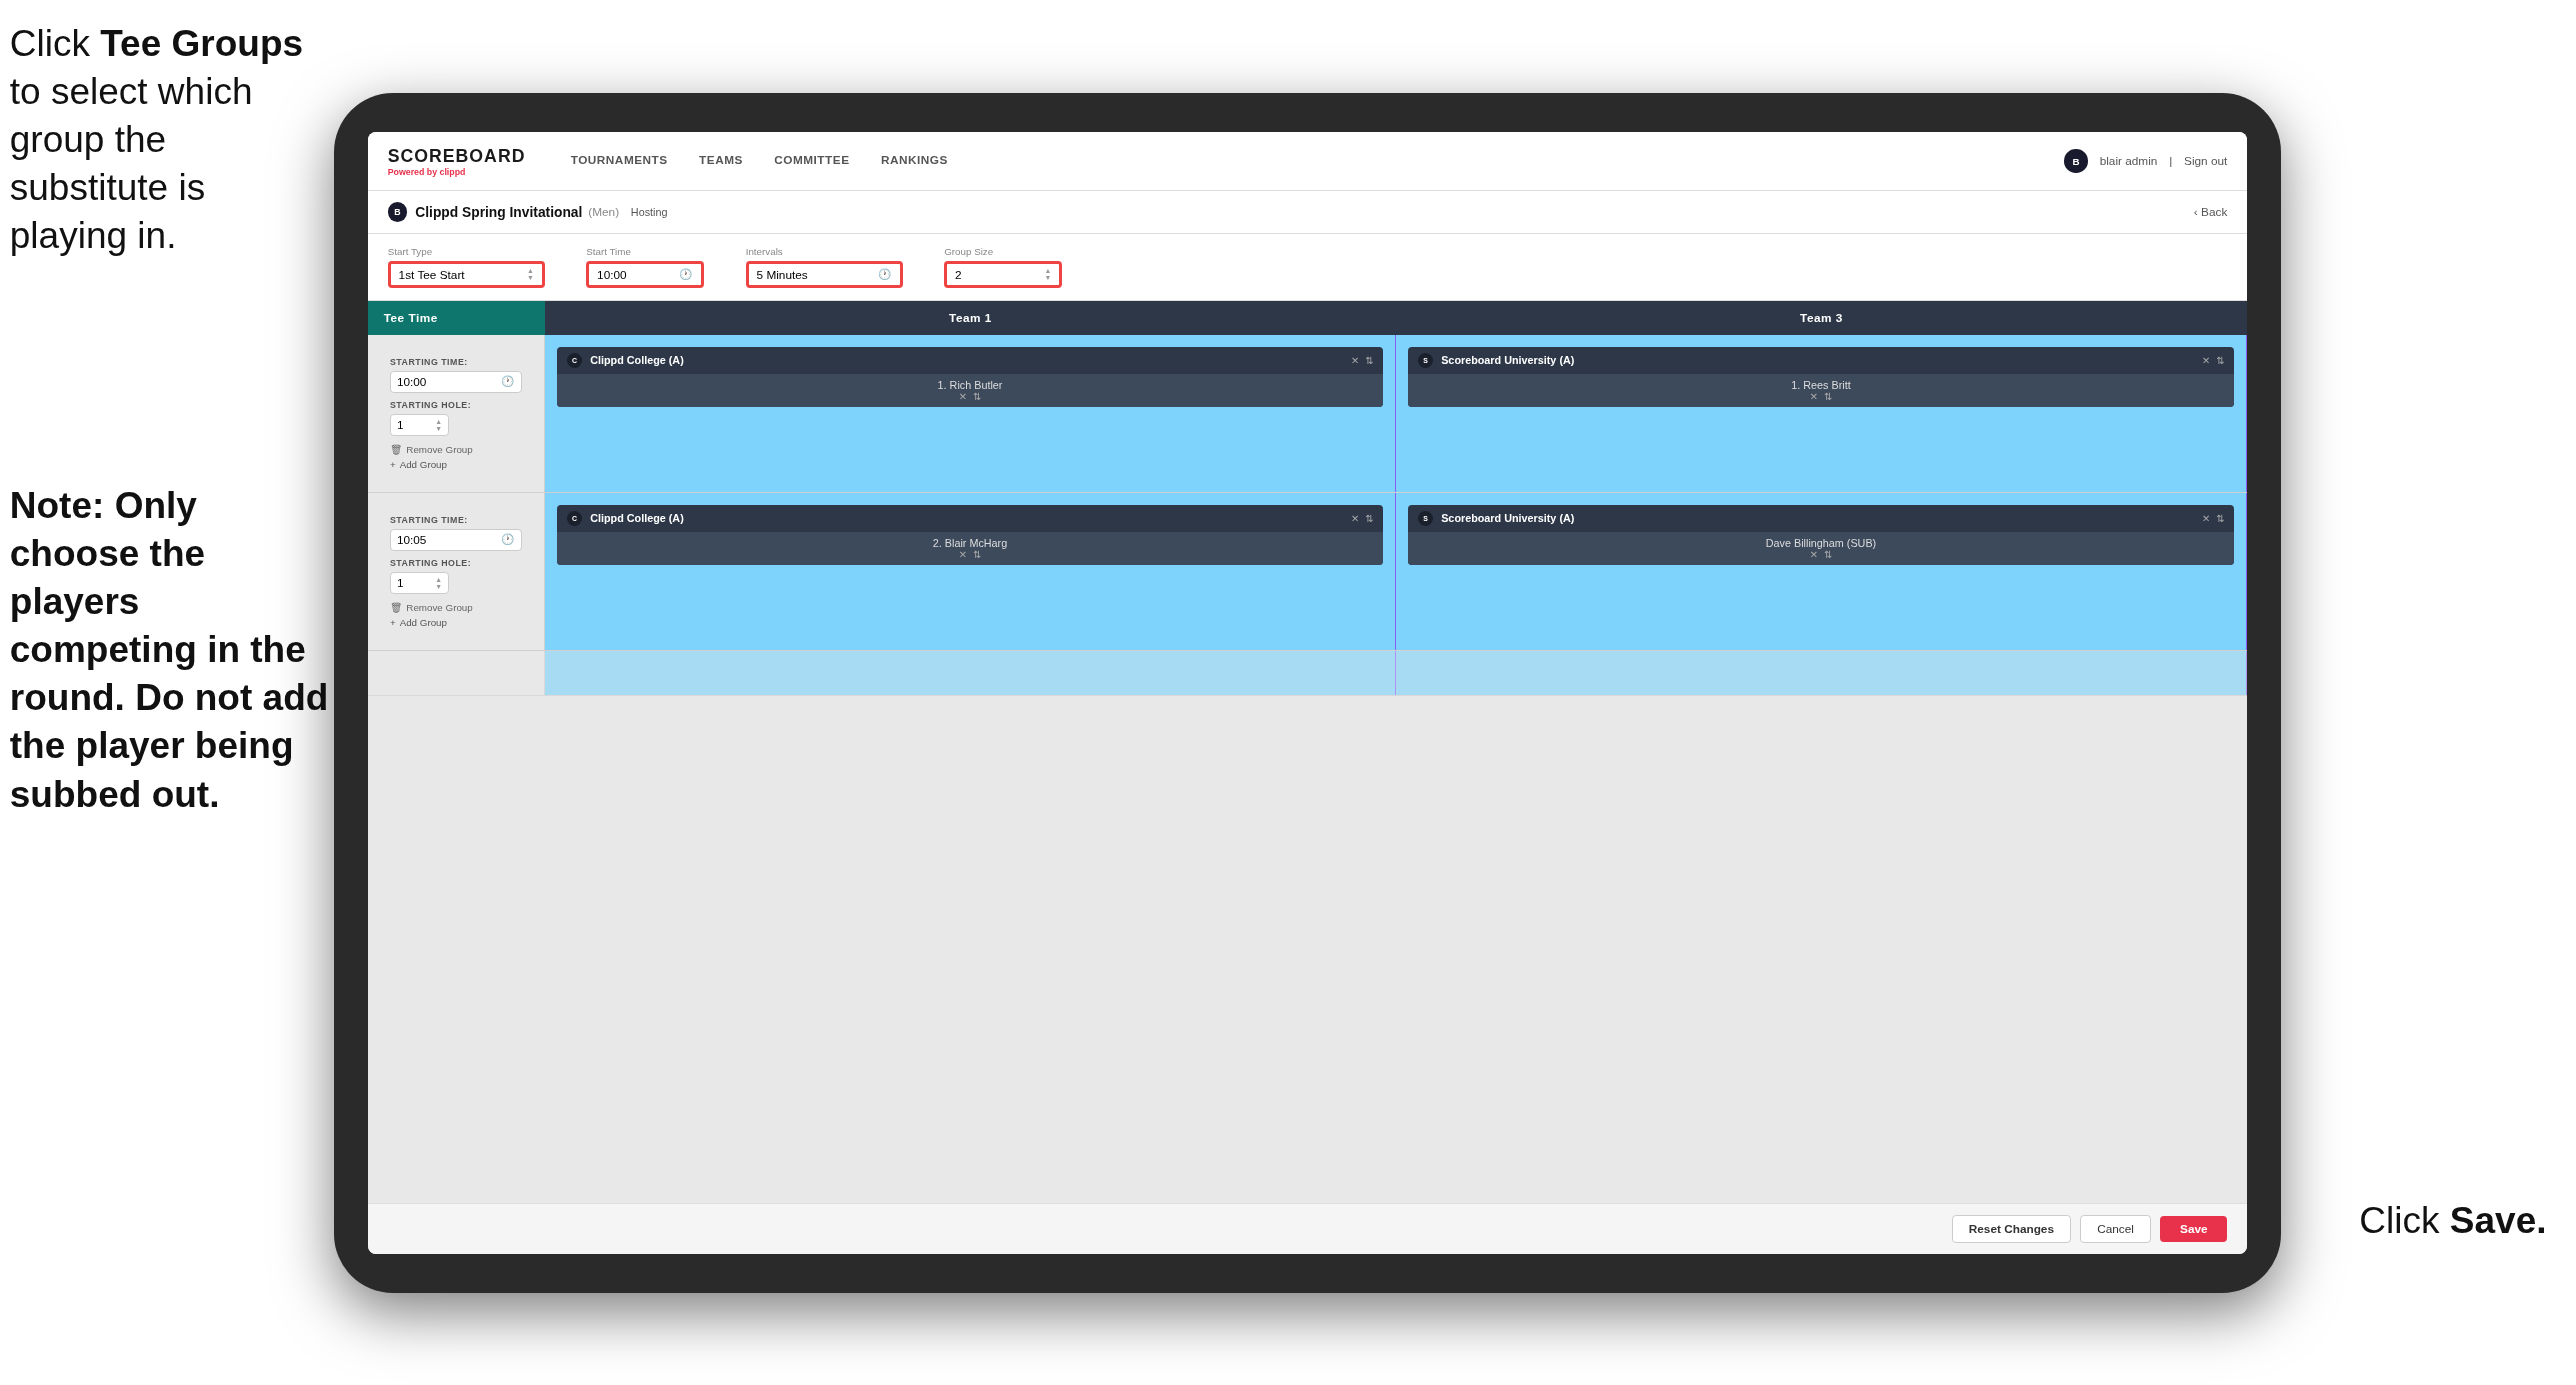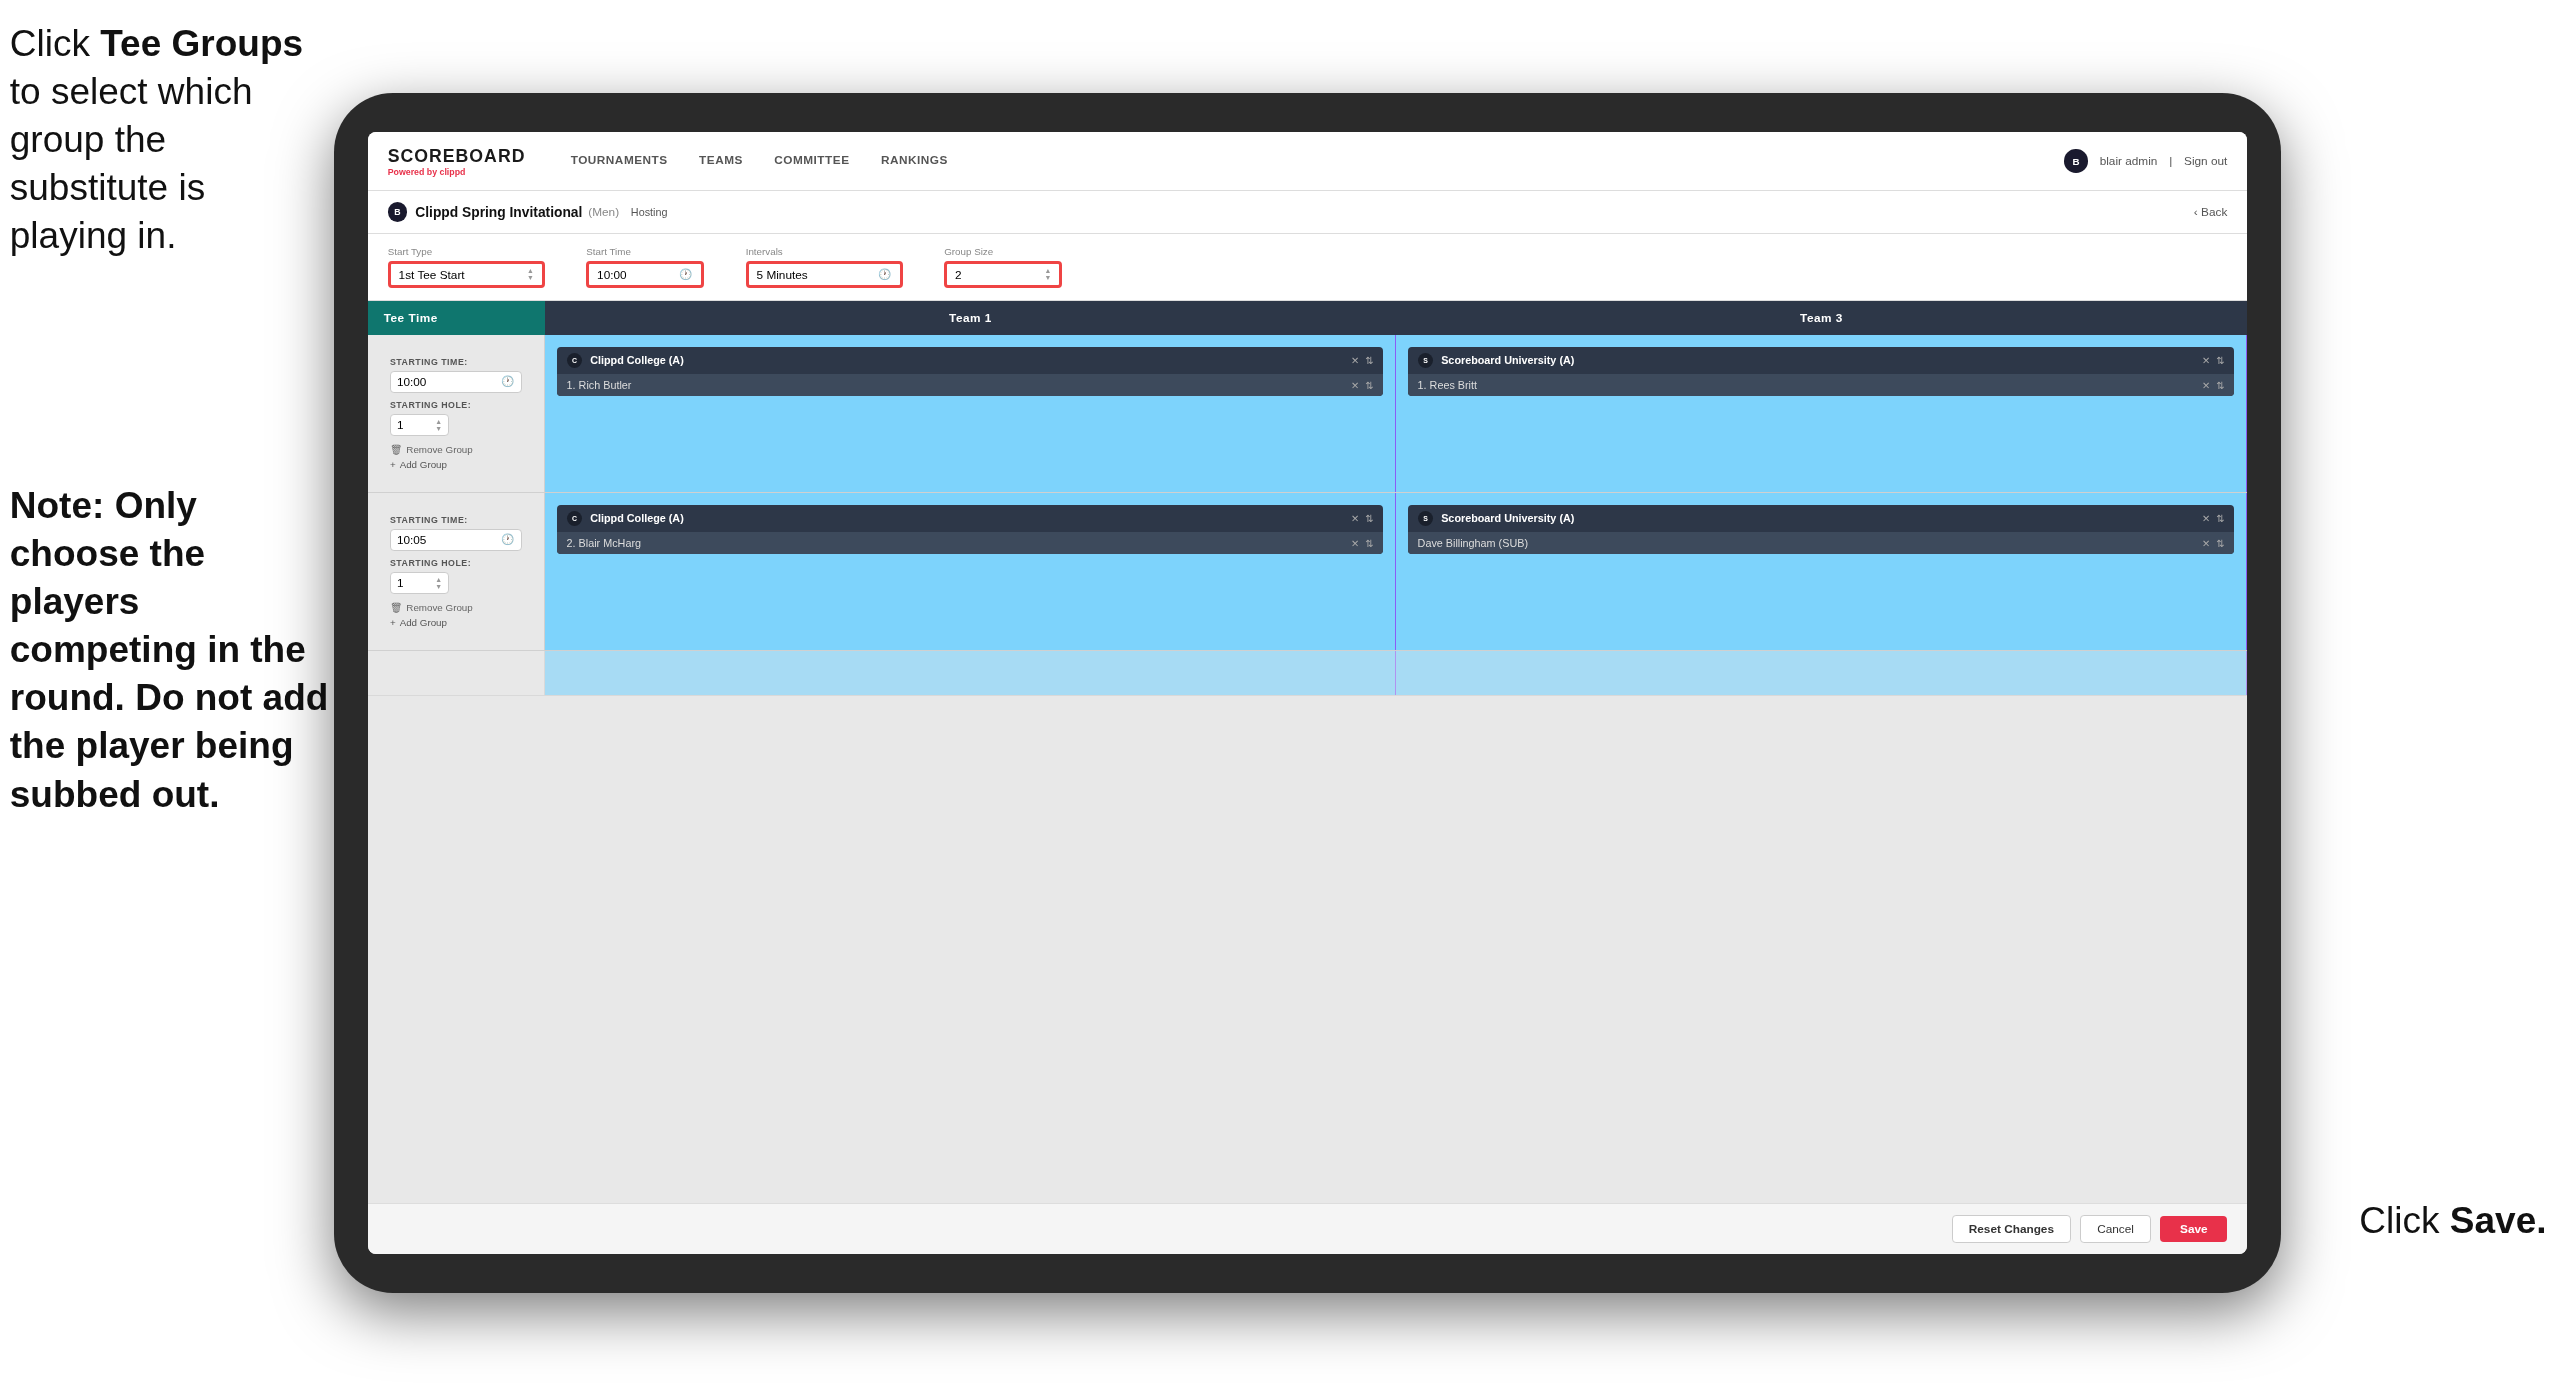--- a/index.html
+++ b/index.html
@@ -370,20 +370,21 @@
       color: #aaa;
       font-size: 9.8px;
       cursor: pointer;
     }
 
     .player-row {
       background: #3d4a5c;
       padding: 4.9px 9.8px;
       display: flex;
       align-items: center;
+      flex-direction: column;
     }
     .player-row-sub {
       background: #3d4a5c;
     }
     .player-name {
       flex: 1;
       font-size: 10.8px;
       color: #ddd;
     }
     .player-actions {

